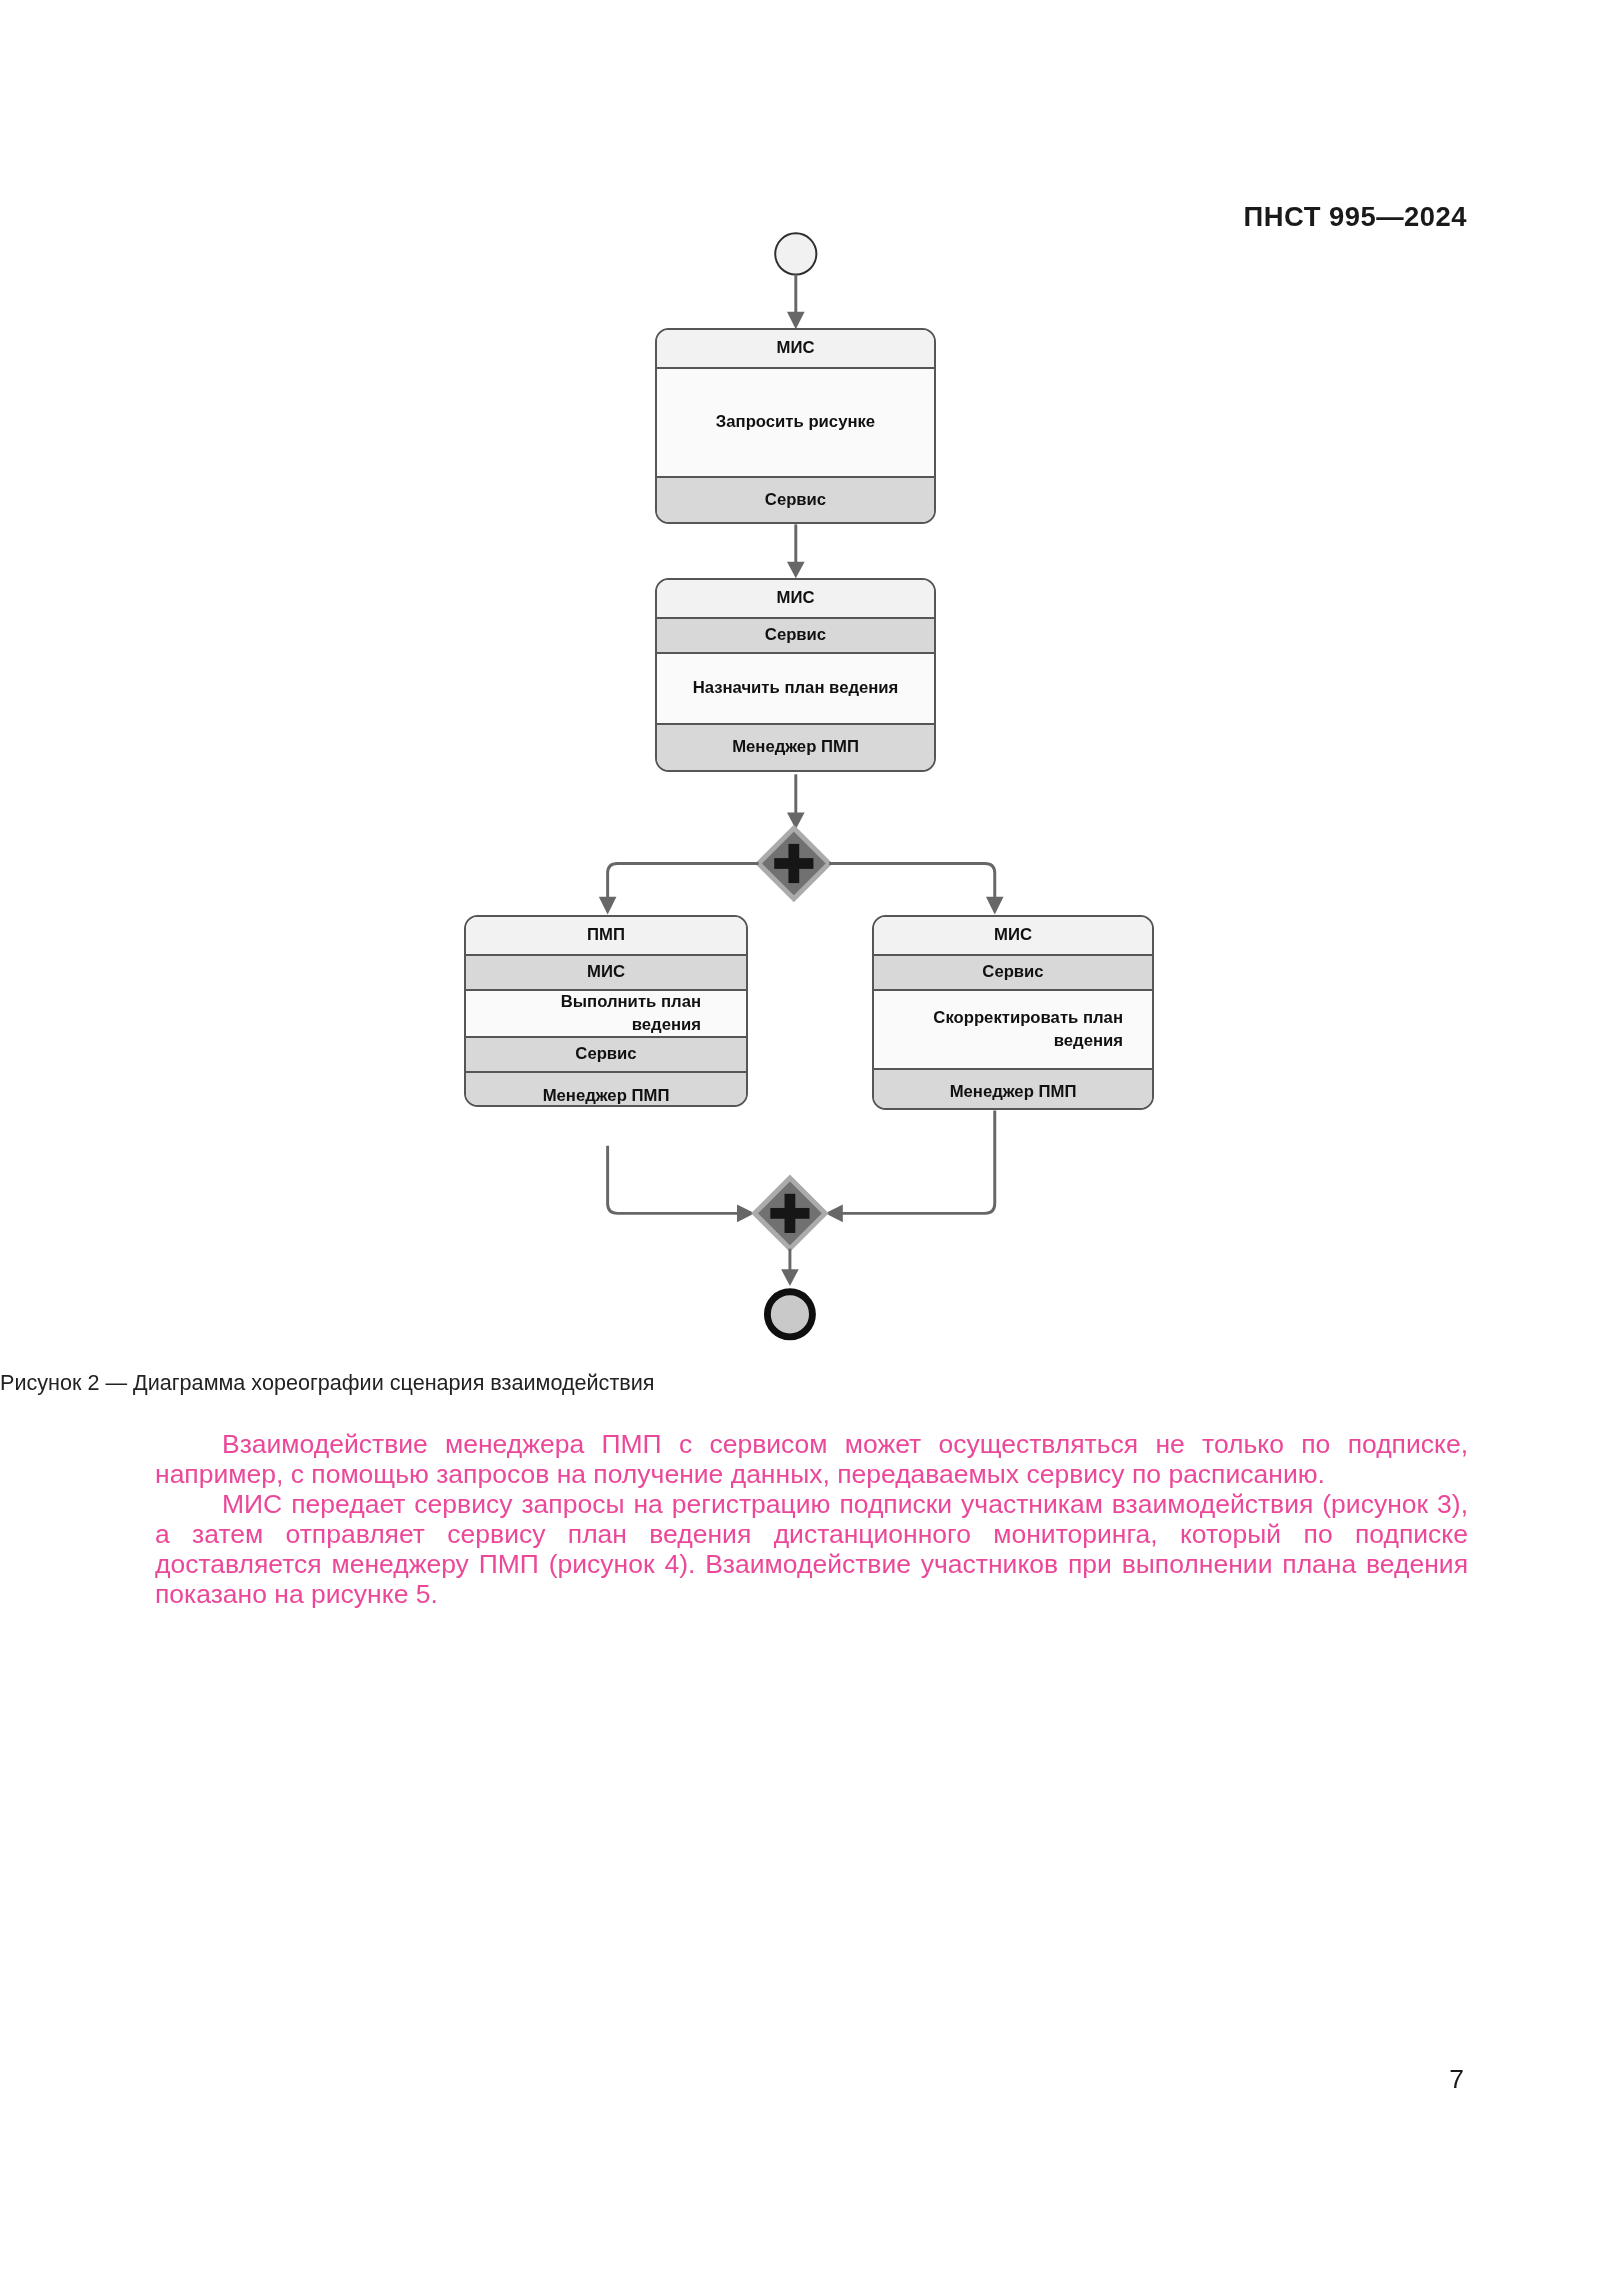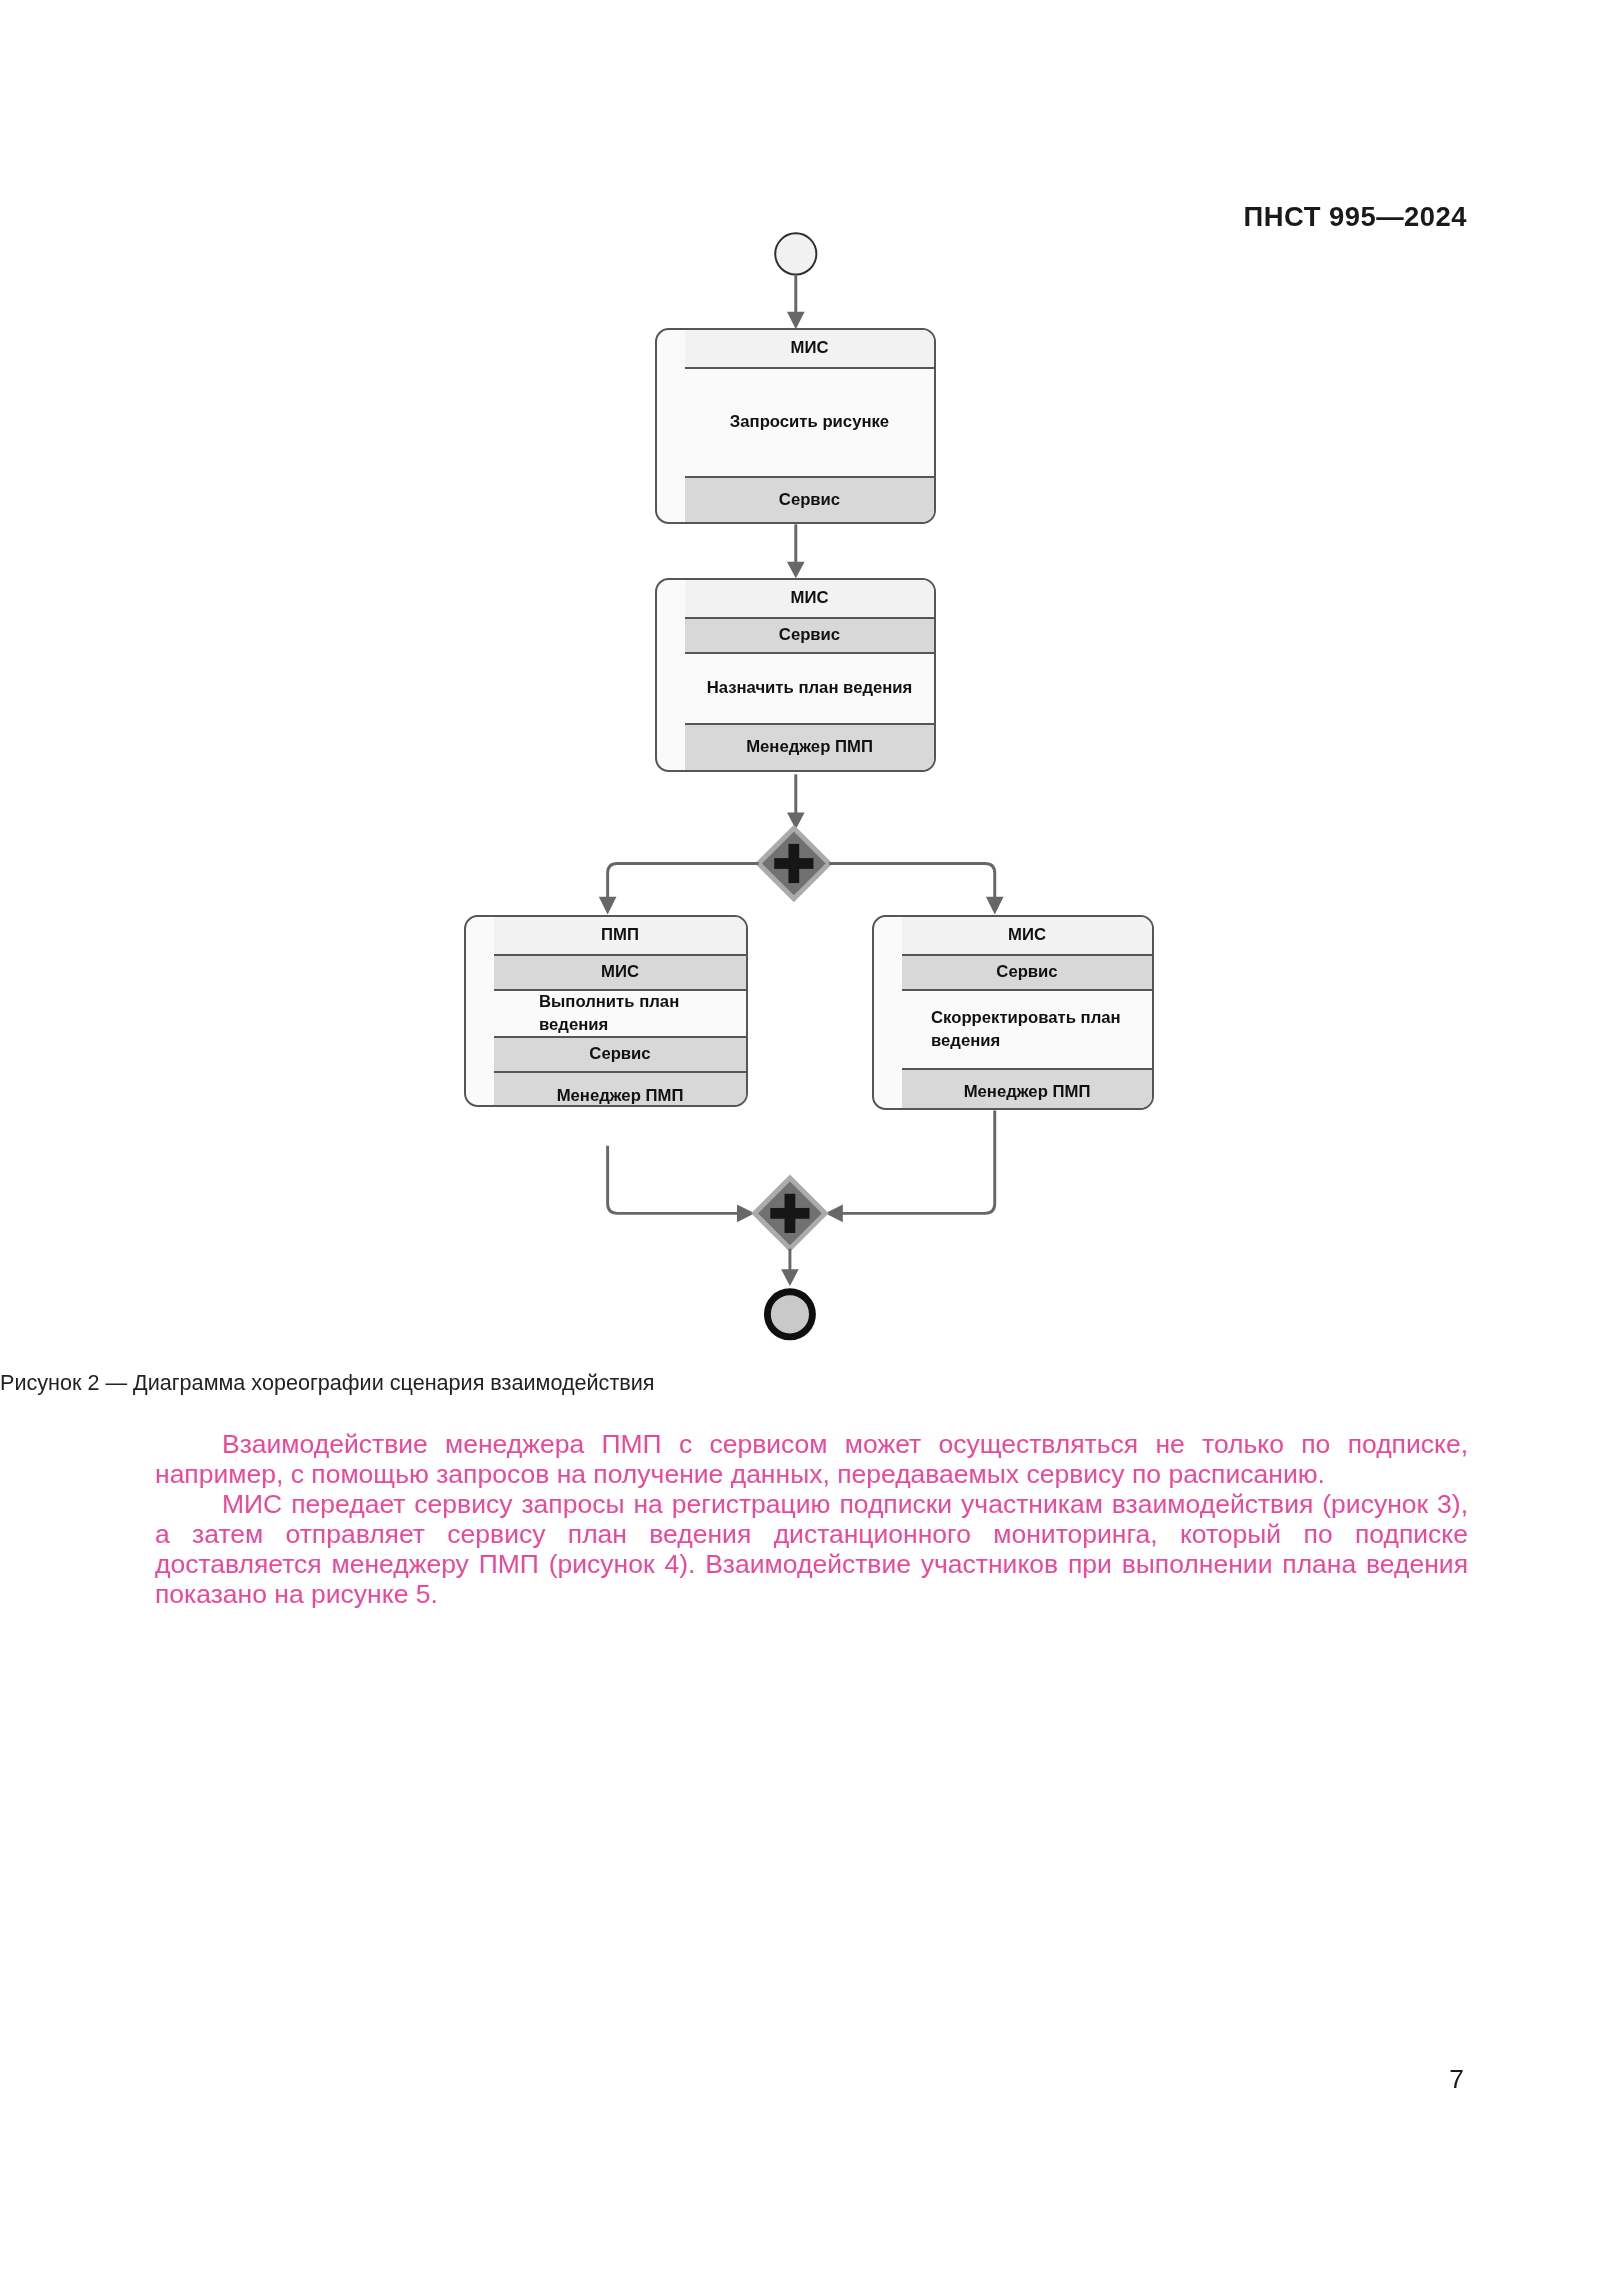--- a/index.html
+++ b/index.html
@@ -23,23 +23,22 @@
     position:absolute;
     border:2px solid #565656;
     border-radius:13.7px;
     overflow:hidden;
     background:#fafafa;
     display:flex; flex-direction:column;
   }
   .band {
     display:flex; align-items:center; justify-content:center;
     font-size:16.7px; font-weight:bold; color:#111;
-    text-align:left; line-height:1.35;
+    text-align:right; line-height:1.35;
     flex:0 0 auto;
-    margin-left:28px;
   }
   .band + .band { border-top:2px solid #565656; }
   .band.light { background:#f2f2f2; }
   .band.gray  { background:#d8d8d8; }
   .band.task-body { background:#fafafa; flex:1 1 auto; }
   .fig-caption {
     position:absolute; left:0; top:1370px; width:1621px;
     text-align:left; font-size:21.6px; color:#222;
   }
   .body-text {

